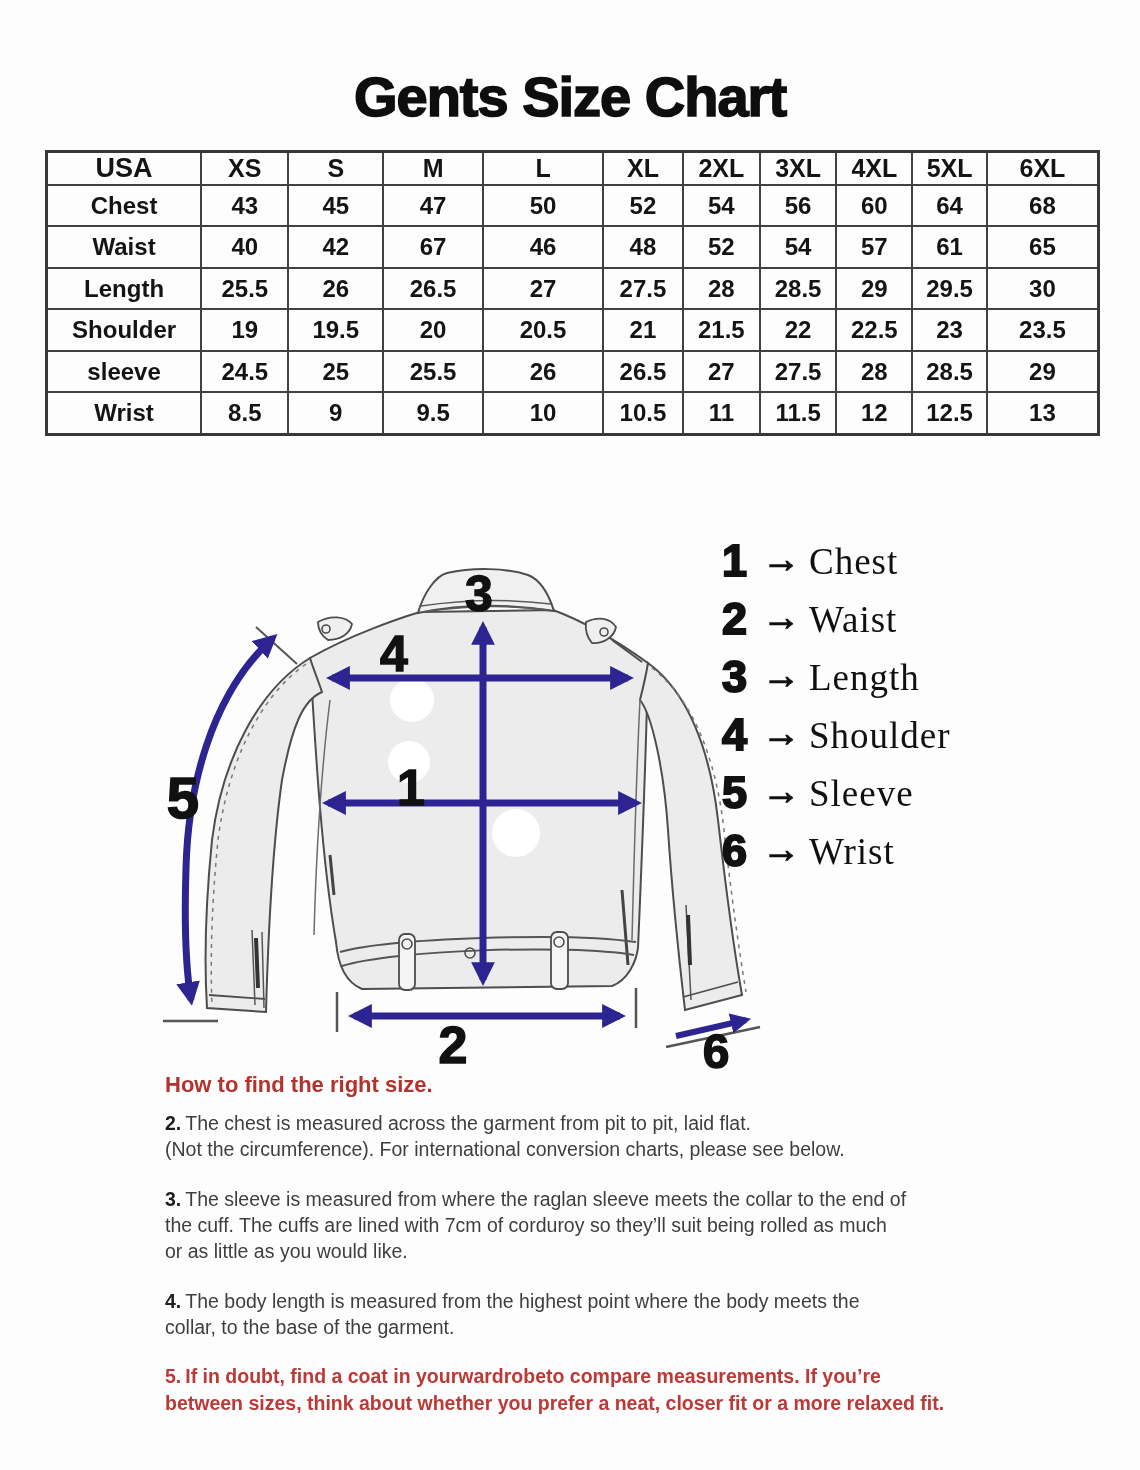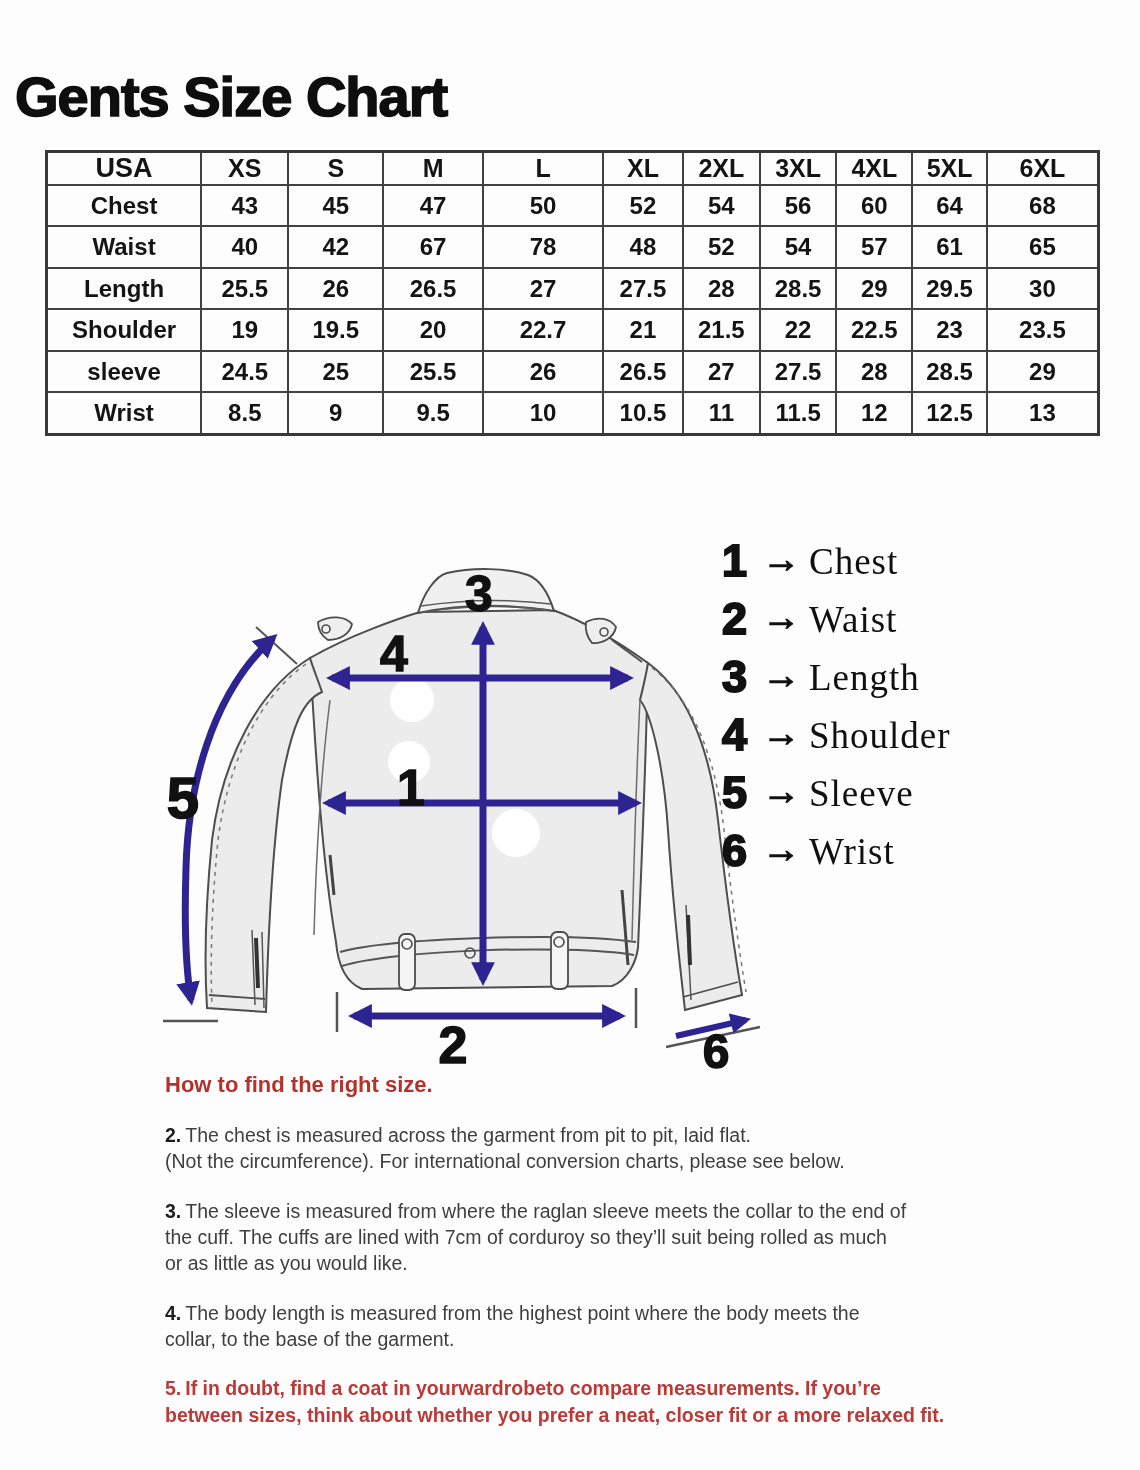--- a/index.html
+++ b/index.html
@@ -2,21 +2,21 @@
 <html><head>
 <meta charset="utf-8">
 <style>
   html,body{margin:0;padding:0;}
   body{
     width:1140px;height:1470px;position:relative;background:#fdfdfd;
     font-family:"Liberation Sans",sans-serif;overflow:hidden;
   }
   
   .title{
-    position:absolute;top:64px;left:15px;right:0;
+    position:absolute;top:64px;left:0;right:0;text-align:center;
     font-size:56px;font-weight:700;color:#0e0e0e;letter-spacing:-1px;
     -webkit-text-stroke:1.6px #0e0e0e;
   }
   
   table.size{
     position:absolute;left:45px;top:150px;width:1055px;height:286px;
     border-collapse:collapse;table-layout:fixed;background:#fdfdfd;
     border:3px solid #383838;
   }
   table.size th,table.size td{
@@ -41,21 +41,21 @@
   .legend-arrow{
     font-size:38px;font-weight:700;color:#111;margin:0 9px 4px 4px;
     -webkit-text-stroke:1.2px #111;
   }
   .legend-label{
     font-family:"Liberation Serif",serif;font-size:37px;color:#101010;
     letter-spacing:1px;
   }
   
   .howto{position:absolute;left:165px;top:1072px;width:880px;}
-  .howto-heading{font-size:22px;font-weight:700;color:#b3322c;margin-bottom:24px;}
+  .howto-heading{font-size:22px;font-weight:700;color:#b3322c;margin-bottom:12px;}
   .howto-item{margin-bottom:23px;font-size:19.5px;line-height:1.35;color:#3e3e3e;}
   .howto-item b{color:#1d1d1d;margin-right:4px;}
   .howto-text{white-space:pre-line;}
   .howto-item.red,.howto-item.red b{color:#bb3936;font-weight:700;}
 </style>
 </head>
 <body>
 
 <div class="title">Gents Size Chart</div>
 
@@ -100,21 +100,21 @@
         <td>56</td>
         <td>60</td>
         <td>64</td>
         <td>68</td>
       </tr>
       <tr>
         <th>Waist</th>
         <td>40</td>
         <td>42</td>
         <td>67</td>
-        <td>78</td>
+        <td>46</td>
         <td>48</td>
         <td>52</td>
         <td>54</td>
         <td>57</td>
         <td>61</td>
         <td>65</td>
       </tr>
       <tr>
         <th>Length</th>
         <td>25.5</td>
@@ -126,21 +126,21 @@
         <td>28.5</td>
         <td>29</td>
         <td>29.5</td>
         <td>30</td>
       </tr>
       <tr>
         <th>Shoulder</th>
         <td>19</td>
         <td>19.5</td>
         <td>20</td>
-        <td>22.7</td>
+        <td>20.5</td>
         <td>21</td>
         <td>21.5</td>
         <td>22</td>
         <td>22.5</td>
         <td>23</td>
         <td>23.5</td>
       </tr>
       <tr>
         <th>sleeve</th>
         <td>24.5</td>

